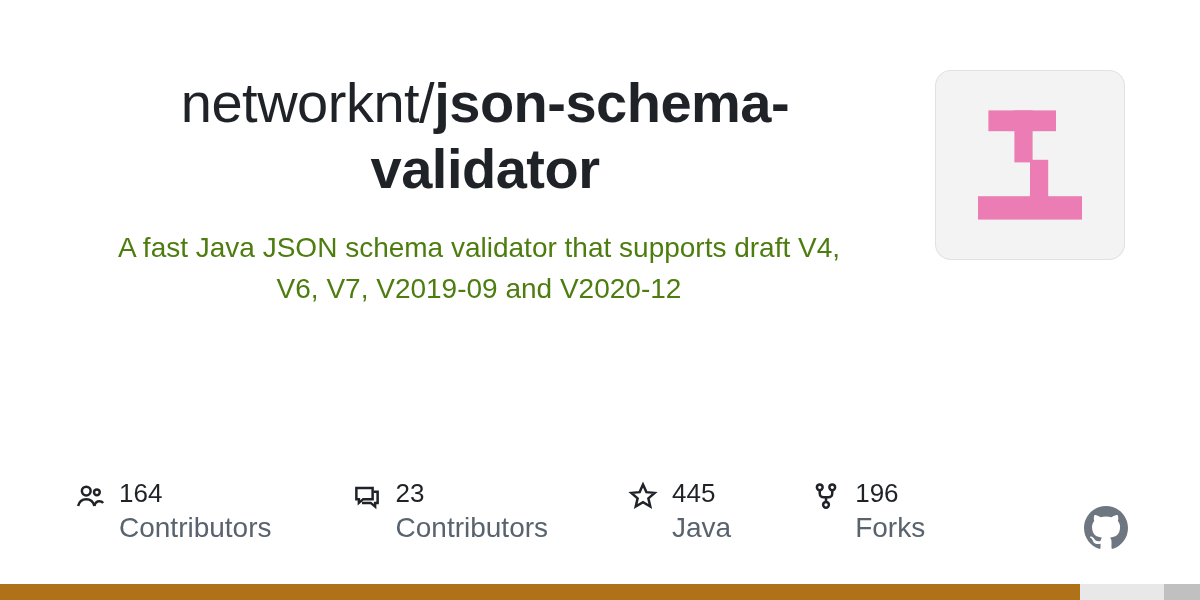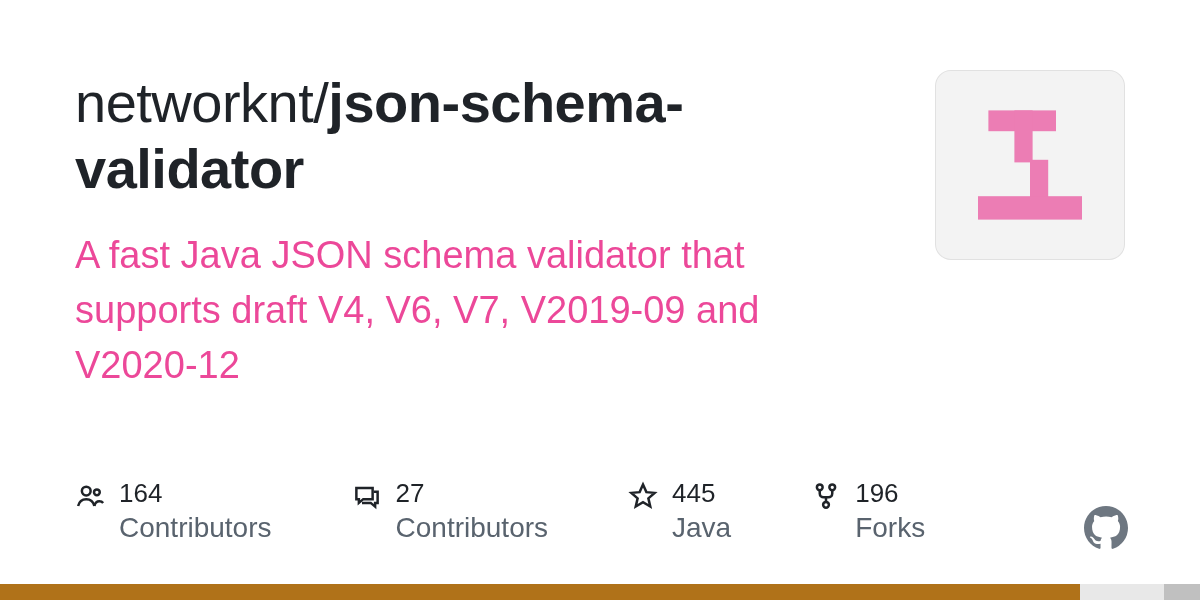--- a/index.html
+++ b/index.html
@@ -1,26 +1,26 @@
 <!DOCTYPE html>
 <html><head>
   <meta charset="utf-8">
   <style>
     * { margin:0; padding:0; box-sizing:border-box; }
     body {
       font-family: -apple-system, BlinkMacSystemFont, "Segoe UI", Helvetica, Arial, sans-serif;
       width:1200px; height:600px; background:#fff; color:#1f2328; position:relative; overflow:hidden;
     }
     .wrap { padding:70px 75px 0; height:100%; position:relative; }
-    .top { display:flex; gap:40px; }
+    .top { display:flex; gap:40px;text-align:center; }
     .head { flex:1; }
     h1 { font-size:56px; line-height:1.18; font-weight:400; letter-spacing:-0.5px; }
     h1 .owner, h1 .slash { font-weight:400; color:#1f2328; }
     h1 .repo { font-weight:700; color:#1f2328; }
-    .desc { font-size:38px; line-height:1.45; color:#ec4899; margin-top:26px; max-width:760px; }
+    .desc { font-size:28px; line-height:1.45; color:#4d7c0f; margin-top:26px; max-width:760px;margin-left:24px; }
     .avatar {
       width:190px; height:190px; background:#f3f3f3; border:1px solid rgba(0,0,0,.07);
       border-radius:16px; display:flex; align-items:center; justify-content:center; flex-shrink:0;
     }
     .avatar svg { width:130px; height:130px; }
     .stats {
       position:absolute; left:75px; bottom:56px; right:75px;
       display:flex; gap:80px; align-items:center;
     }
     .stat { display:flex; gap:14px; align-items:flex-start; }
@@ -75,21 +75,21 @@
 
 
     <div class="stat">
       <span class="icon">
         <svg viewBox="0 0 24 24" fill="none" stroke="currentColor" stroke-width="2">
           <path d="M3.5 5.5h13v9H9l-3.5 3v-3h-2z"></path>
             <path d="M8 17.5h7l3.5 3v-3h2v-9h-3"></path>
         </svg>
       </span>
       <span class="txt">
-        <span class="num">27</span>
+        <span class="num">23</span>
         <span class="lbl">Contributors</span>
       </span>
     </div>
 
     <div class="stat">
       <span class="icon">
         <svg viewBox="0 0 24 24" fill="none" stroke="currentColor" stroke-width="2">
           <path d="m12 2.8 2.7 6.1 6.6.6-5 4.4 1.5 6.5L12 16.9l-5.8 3.5 1.5-6.5-5-4.4 6.6-.6z"></path>
         </svg>
       </span>

